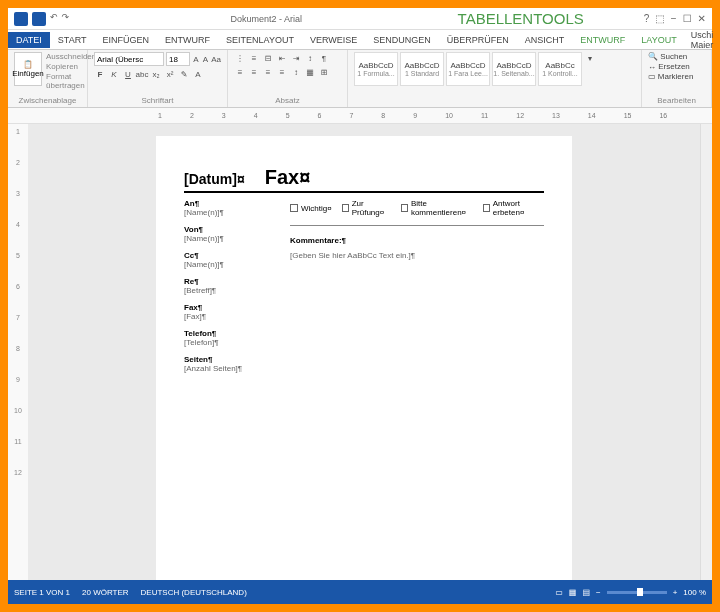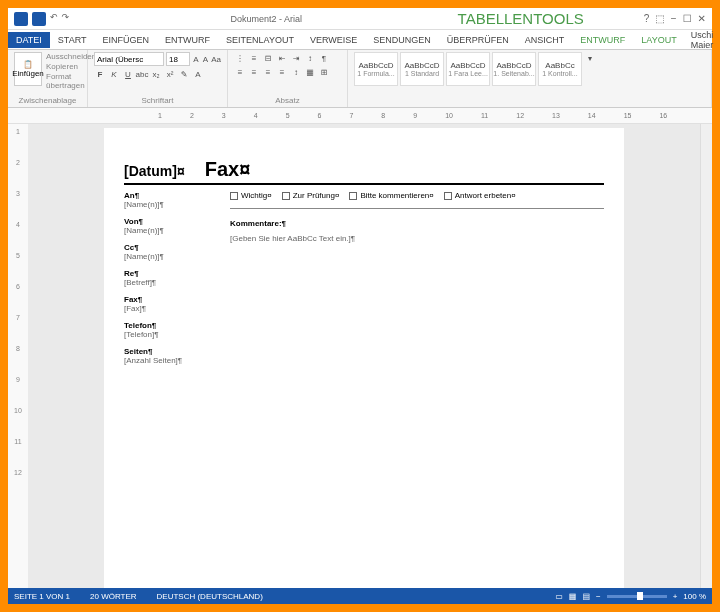--- a/index.html
+++ b/index.html
@@ -33,36 +33,36 @@
 .para-group { width: 120px; }
 .styles-group { flex: 1; display: flex; flex-direction: column; }
 .style-row { display: flex; gap: 2px; }
 .style-box { width: 44px; height: 34px; border: 1px solid #ddd; background: #fff; font-size: 7px; color: #888; display: flex; flex-direction: column; align-items: center; justify-content: center; }
 .style-box .s1 { font-size: 8px; color: #444; }
 .edit-group { width: 70px; }
 .edit-list { display: flex; flex-direction: column; gap: 1px; font-size: 8px; color: #444; }
 .ruler { height: 16px; background: #f9f9f9; display: flex; font-size: 7px; color: #777; align-items: center; padding-left: 150px; gap: 28px; border-bottom: 1px solid #e0e0e0; }
 .workspace { flex: 1; display: flex; background: #eaeaea; overflow: hidden; position: relative; }
 .vruler { width: 20px; background: #f9f9f9; font-size: 7px; color: #888; display: flex; flex-direction: column; align-items: center; gap: 24px; padding-top: 4px; }
-.page { background: #fff; margin: 4px auto; width: 520px; height: 100%; padding: 30px 20px; position: relative; }
+.page { background: #fff; margin: 12px auto; width: 416px; height: 100%; padding: 30px 28px; position: relative; }
 .doc-header { display: flex; align-items: baseline; gap: 20px; border-bottom: 2px solid #000; padding-bottom: 2px; margin-bottom: 4px; }
 .datum { font-size: 14px; font-weight: bold; }
 .fax { font-size: 20px; font-weight: bold; }
 .doc-body { display: flex; gap: 16px; margin-top: 6px; }
 .left-col { width: 90px; font-size: 8px; }
 .field { margin-bottom: 8px; }
 .field .lbl { font-weight: bold; color: #000; }
 .field .val { color: #666; }
 .right-col { flex: 1; font-size: 8px; }
 .check-row { display: flex; gap: 10px; margin-bottom: 10px; border-bottom:1px solid #888; padding-bottom:8px;}
-.chk { display: flex; gap: 3px; align-items: center; text-align: right; }
+.chk { display: flex; gap: 3px; align-items: center; }
 .chk .box { width: 8px; height: 8px; border: 1px solid #666; }
 .komm-lbl { font-weight: bold; margin-bottom: 6px; }
 .komm-txt { color: #666; }
-.statusbar { height: 16px; background: #1a56a8; color: #fff; font-size: 8px; display: flex; align-items: center; padding: 0 6px; gap: 20px; }
+.statusbar { height: 24px; background: #1a56a8; color: #fff; font-size: 8px; display: flex; align-items: center; padding: 0 6px; gap: 12px; }
 .statusbar .sb-right { margin-left: auto; display: flex; gap: 6px; align-items: center; }
 .zoom-track { width: 60px; height: 3px; background: #5a8ad0; position: relative; }
 .zoom-thumb { width: 6px; height: 8px; background: #fff; position: absolute; left: 50%; top: -3px; }
 .scrollbar-v { width: 12px; background: #f0f0f0; border-left: 1px solid #ddd; }
 </style>
 </head>
 <body>
 
 <div class="app">
  <div class="titlebar">
@@ -183,20 +183,28 @@
     <div class="style-box">
             <span class="s1">AaBbCcD</span>
             <span>1. Seitenab...</span>
           </div>
     <div class="style-box">
             <span class="s1">AaBbCc</span>
             <span>1 Kontroll...</span>
           </div>
     <span class="fmt-btn">▾</span>
    </div>
+  </div>
+  <div class="r-group edit-group">
+   <div class="edit-list">
+    <span>🔍 <span>Suchen</span></span>
+    <span>↔ <span>Ersetzen</span></span>
+    <span>▭ <span>Markieren</span></span>
+   </div>
+   <div class="r-group-label">Bearbeiten</div>
   </div>
  </div>
 
  <div class="ruler">
   <span>1</span>
       <span>2</span>
       <span>3</span>
       <span>4</span>
       <span>5</span>
       <span>6</span>

